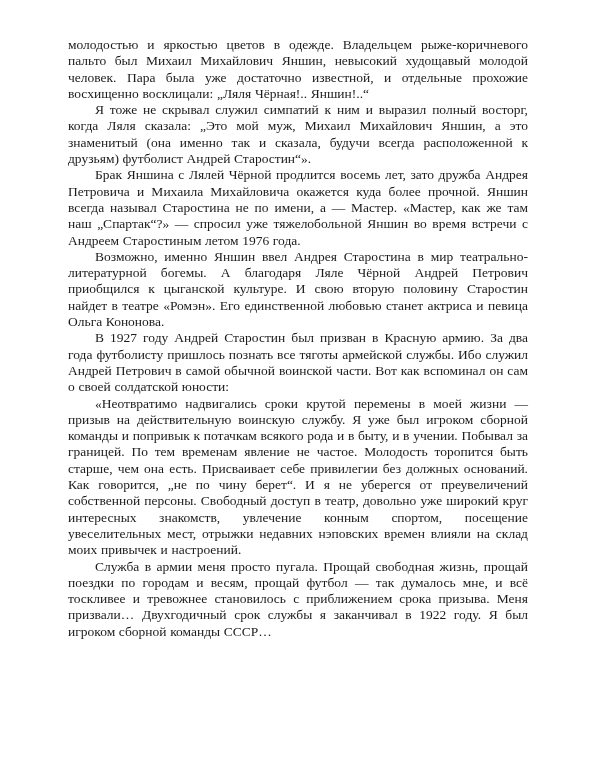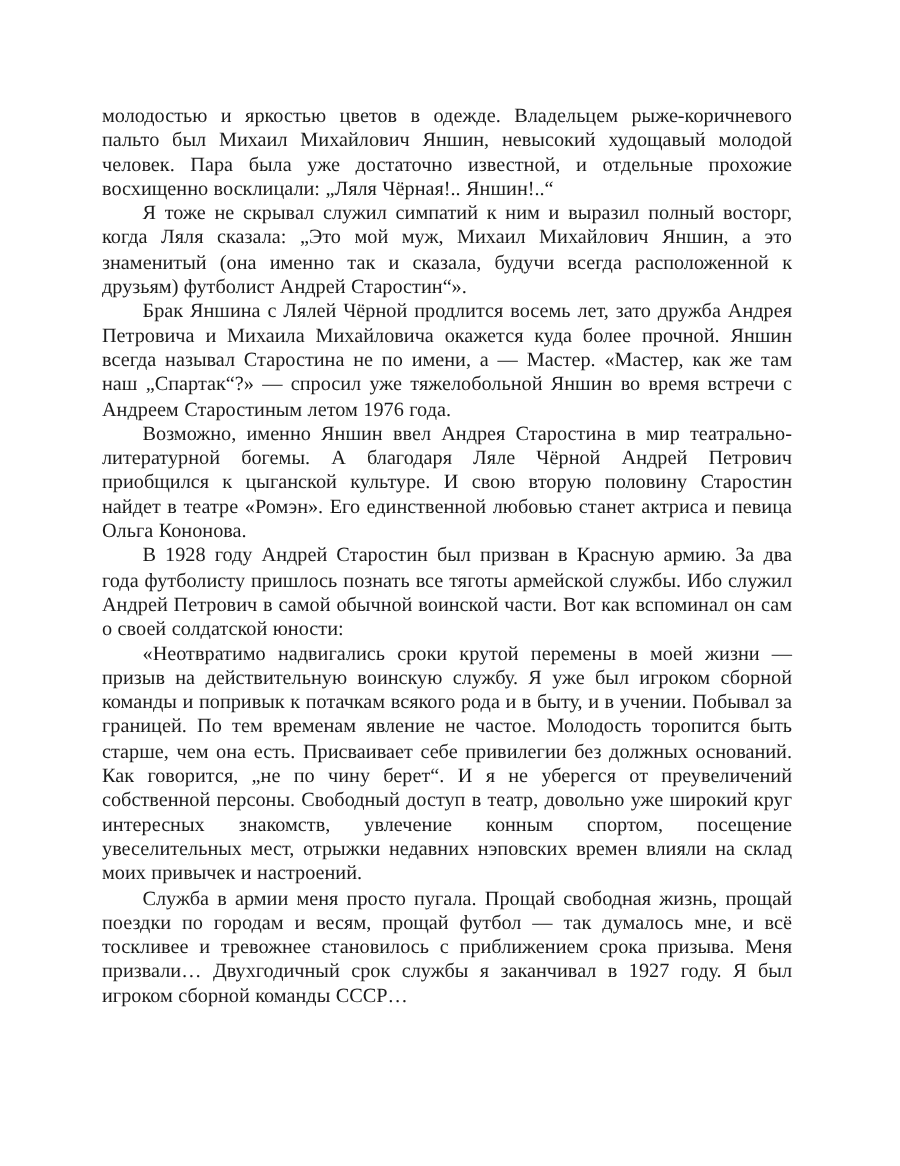--- a/index.html
+++ b/index.html
@@ -9,21 +9,21 @@
   }
   body {
     width: 600px;
     height: 777px;
     overflow: hidden;
   }
   .page {
     box-sizing: border-box;
     width: 600px;
     height: 777px;
-    padding: 69px 72px 0 68px;
+    padding: 37px 72px 0 68px;
     background: #ffffff;
     font-family: "Liberation Serif", "DejaVu Serif", serif;
     font-size: 13.5px;
     line-height: 16.3px;
     color: #1b1b1b;
   }
   .page p {
     margin: 0;
     padding: 0;
     text-align: justify;
@@ -35,17 +35,17 @@
 </style>
 </head>
 <body>
 
 <div class="page" style="color: rgb(27, 27, 27); background: rgb(255, 255, 255);">
   <div id="text-column">
       <p>молодостью и яркостью цветов в одежде. Владельцем рыже-коричневого пальто был Михаил Михайлович Яншин, невысокий худощавый молодой человек. Пара была уже достаточно известной, и отдельные прохожие восхищенно восклицали: „Ляля Чёрная!.. Яншин!..“</p>
       <p class="indent">Я тоже не скрывал служил симпатий к ним и выразил полный восторг, когда Ляля сказала: „Это мой муж, Михаил Михайлович Яншин, а это знаменитый (она именно так и сказала, будучи всегда расположенной к друзьям) футболист Андрей Старостин“».</p>
       <p class="indent">Брак Яншина с Лялей Чёрной продлится восемь лет, зато дружба Андрея Петровича и Михаила Михайловича окажется куда более прочной. Яншин всегда называл Старостина не по имени, а — Мастер. «Мастер, как же там наш „Спартак“?» — спросил уже тяжелобольной Яншин во время встречи с Андреем Старостиным летом 1976 года.</p>
       <p class="indent">Возможно, именно Яншин ввел Андрея Старостина в мир театрально-литературной богемы. А благодаря Ляле Чёрной Андрей Петрович приобщился к цыганской культуре. И свою вторую половину Старостин найдет в театре «Ромэн». Его единственной любовью станет актриса и певица Ольга Кононова.</p>
-      <p class="indent">В 1928 году Андрей Старостин был призван в Красную армию. За два года футболисту пришлось познать все тяготы армейской службы. Ибо служил Андрей Петрович в самой обычной воинской части. Вот как вспоминал он сам о своей солдатской юности:</p>
+      <p class="indent">В 1927 году Андрей Старостин был призван в Красную армию. За два года футболисту пришлось познать все тяготы армейской службы. Ибо служил Андрей Петрович в самой обычной воинской части. Вот как вспоминал он сам о своей солдатской юности:</p>
       <p class="indent">«Неотвратимо надвигались сроки крутой перемены в моей жизни — призыв на действительную воинскую службу. Я уже был игроком сборной команды и попривык к потачкам всякого рода и в быту, и в учении. Побывал за границей. По тем временам явление не частое. Молодость торопится быть старше, чем она есть. Присваивает себе привилегии без должных оснований. Как говорится, „не по чину берет“. И я не уберегся от преувеличений собственной персоны. Свободный доступ в театр, довольно уже широкий круг интересных знакомств, увлечение конным спортом, посещение увеселительных мест, отрыжки недавних нэповских времен влияли на склад моих привычек и настроений.</p>
-      <p class="indent">Служба в армии меня просто пугала. Прощай свободная жизнь, прощай поездки по городам и весям, прощай футбол — так думалось мне, и всё тоскливее и тревожнее становилось с приближением срока призыва. Меня призвали… Двухгодичный срок службы я заканчивал в 1927 году. Я был игроком сборной команды СССР…</p>
+      <p class="indent">Служба в армии меня просто пугала. Прощай свободная жизнь, прощай поездки по городам и весям, прощай футбол — так думалось мне, и всё тоскливее и тревожнее становилось с приближением срока призыва. Меня призвали… Двухгодичный срок службы я заканчивал в 1922 году. Я был игроком сборной команды СССР…</p>
     </div>
 </div>
 
 </body></html>

